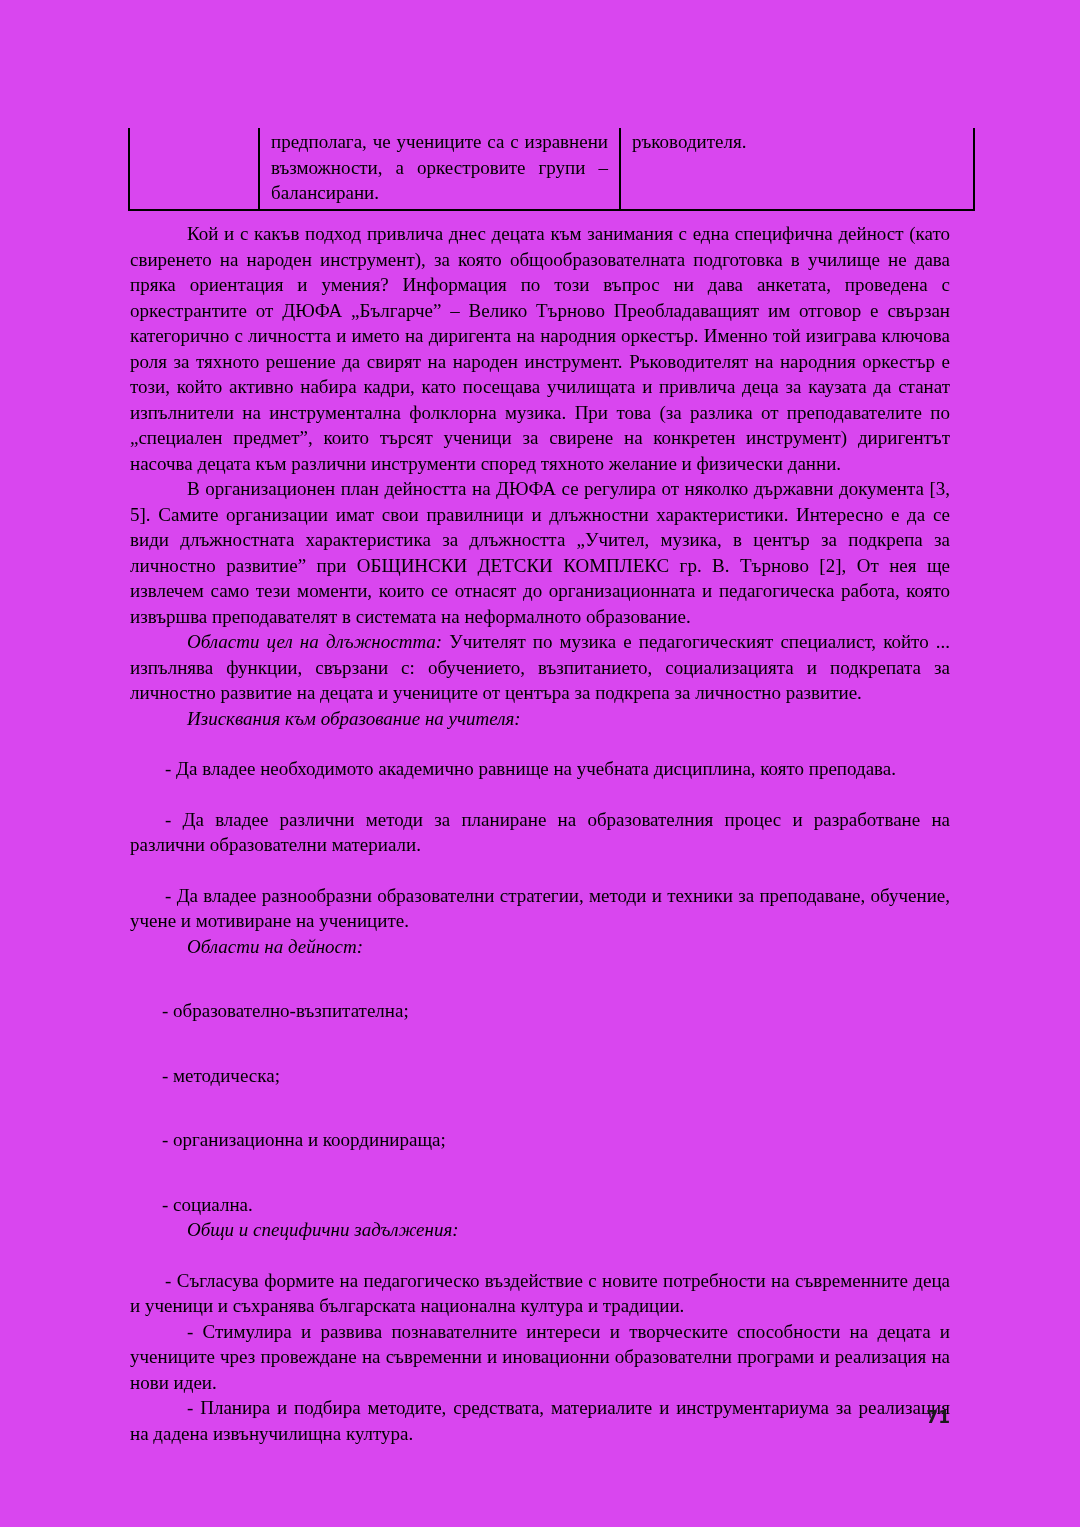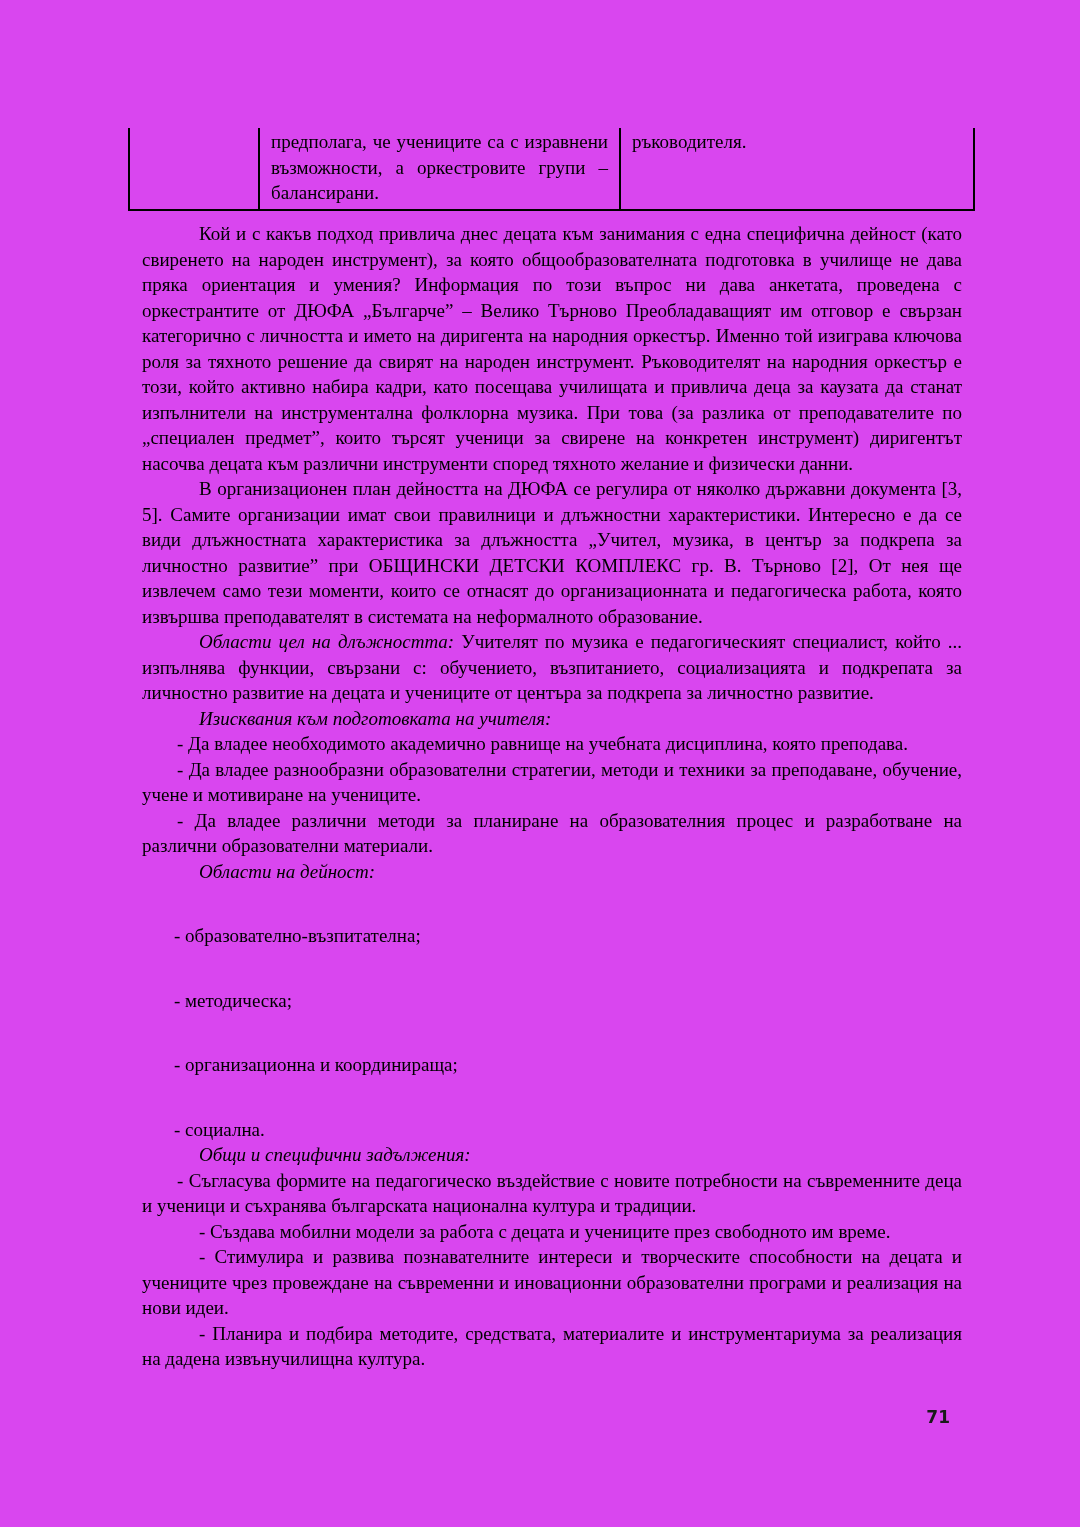--- a/index.html
+++ b/index.html
@@ -37,29 +37,29 @@
   }
   .table-frag .cell:last-child {
     border-right: 2px solid #000;
   }
   .cell.c1 { width: 130px; padding: 0; }
   .cell.c2 { width: 361px; text-align: justify; }
   .cell.c3 { width: 356px; }
   
   .textblock {
     position: absolute;
-    left: 142px;
+    left: 130px;
     top: 221px;
     width: 820px;
     font-size: 19px;
     line-height: 25.5px;
     text-align: justify;
   }
   .p  { text-indent: 57px; }
-  .b1 { text-indent: 35px; }
+  .b1 { text-indent: 35px; margin-top: 25px; }
   .b2 { text-indent: 57px; }
   .li { text-indent: 32px; margin-top: 39px; }
   .it { font-style: italic; }
   
   .pagenum {
     position: absolute;
     top: 1406px;
     right: 130px;
     font-family: "DejaVu Sans", "Liberation Sans", sans-serif;
     font-size: 17px;
@@ -76,31 +76,30 @@
   <div class="table-frag">
     <div class="cell c1"></div>
     <div class="cell c2">предполага, че учениците са с изравнени възможности, а оркестровите групи – балансирани.</div>
     <div class="cell c3">ръководителя.</div>
   </div>
 
   <div class="textblock">
     <div class="p">Кой и с какъв подход привлича днес децата към занимания с една специфична дейност (като свиренето на народен инструмент), за която общообразователната подготовка в училище не дава пряка ориентация и умения? Информация по този въпрос ни дава анкетата, проведена с оркестрантите от ДЮФА „Българче” – Велико Търново Преобладаващият им отговор е свързан категорично с личността и името на диригента на народния оркестър. Именно той изиграва ключова роля за тяхното решение да свирят на народен инструмент. Ръководителят на народния оркестър е този, който активно набира кадри, като посещава училищата и привлича деца за каузата да станат изпълнители на инструментална фолклорна музика. При това (за разлика от преподавателите по „специален предмет”, които търсят ученици за свирене на конкретен инструмент) диригентът насочва децата към различни инструменти според тяхното желание и физически данни.</div>
     <div class="p">В организационен план дейността на ДЮФА се регулира от няколко държавни документа [3, 5]. Самите организации имат свои правилници и длъжностни характеристики. Интересно е да се види длъжностната характеристика за длъжността „Учител, музика, в център за подкрепа за личностно развитие” при ОБЩИНСКИ ДЕТСКИ КОМПЛЕКС гр. В. Търново [2], От нея ще извлечем само тези моменти, които се отнасят до организационната и педагогическа работа, която извършва преподавателят в системата на неформалното образование.</div>
     <div class="p"><span class="it">Области цел на длъжността:</span><span> Учителят по музика е педагогическият специалист, който ... изпълнява функции, свързани с: обучението, възпитанието, социализацията и подкрепата за личностно развитие на децата и учениците от центъра за подкрепа за личностно развитие.</span></div>
-    <div class="p it">Изисквания към подготовката на учителя:</div>
+    <div class="p it">Изисквания към образование на учителя:</div>
     <div class="b1">- Да владее необходимото академично равнище на учебната дисциплина, която преподава.</div>
+    <div class="b1">- Да владее различни методи за планиране на образователния процес и разработване на различни образователни материали.</div>
     <div class="b1">- Да владее разнообразни образователни стратегии, методи и техники за преподаване, обучение, учене и мотивиране на учениците.</div>
-    <div class="b1">- Да владее различни методи за планиране на образователния процес и разработване на различни образователни материали.</div>
     <div class="p it">Области на дейност:</div>
     <div class="li">- образователно-възпитателна;</div>
     <div class="li">- методическа;</div>
     <div class="li">- организационна и координираща;</div>
     <div class="li">- социална.</div>
     <div class="p it">Общи и специфични задължения:</div>
     <div class="b1">- Съгласува формите на педагогическо въздействие с новите потребности на съвременните деца и ученици и съхранява българската национална култура и традиции.</div>
-    <div class="b2">- Създава мобилни модели за работа с децата и учениците през свободното им време.</div>
     <div class="b2">- Стимулира и развива познавателните интереси и творческите способности на децата и учениците чрез провеждане на съвременни и иновационни образователни програми и реализация на нови идеи.</div>
     <div class="b2">- Планира и подбира методите, средствата, материалите и инструментариума за реализация на дадена извънучилищна култура.</div>
   </div>
 
   <div class="pagenum">71</div>
 
 </div>
 
 </body></html>

